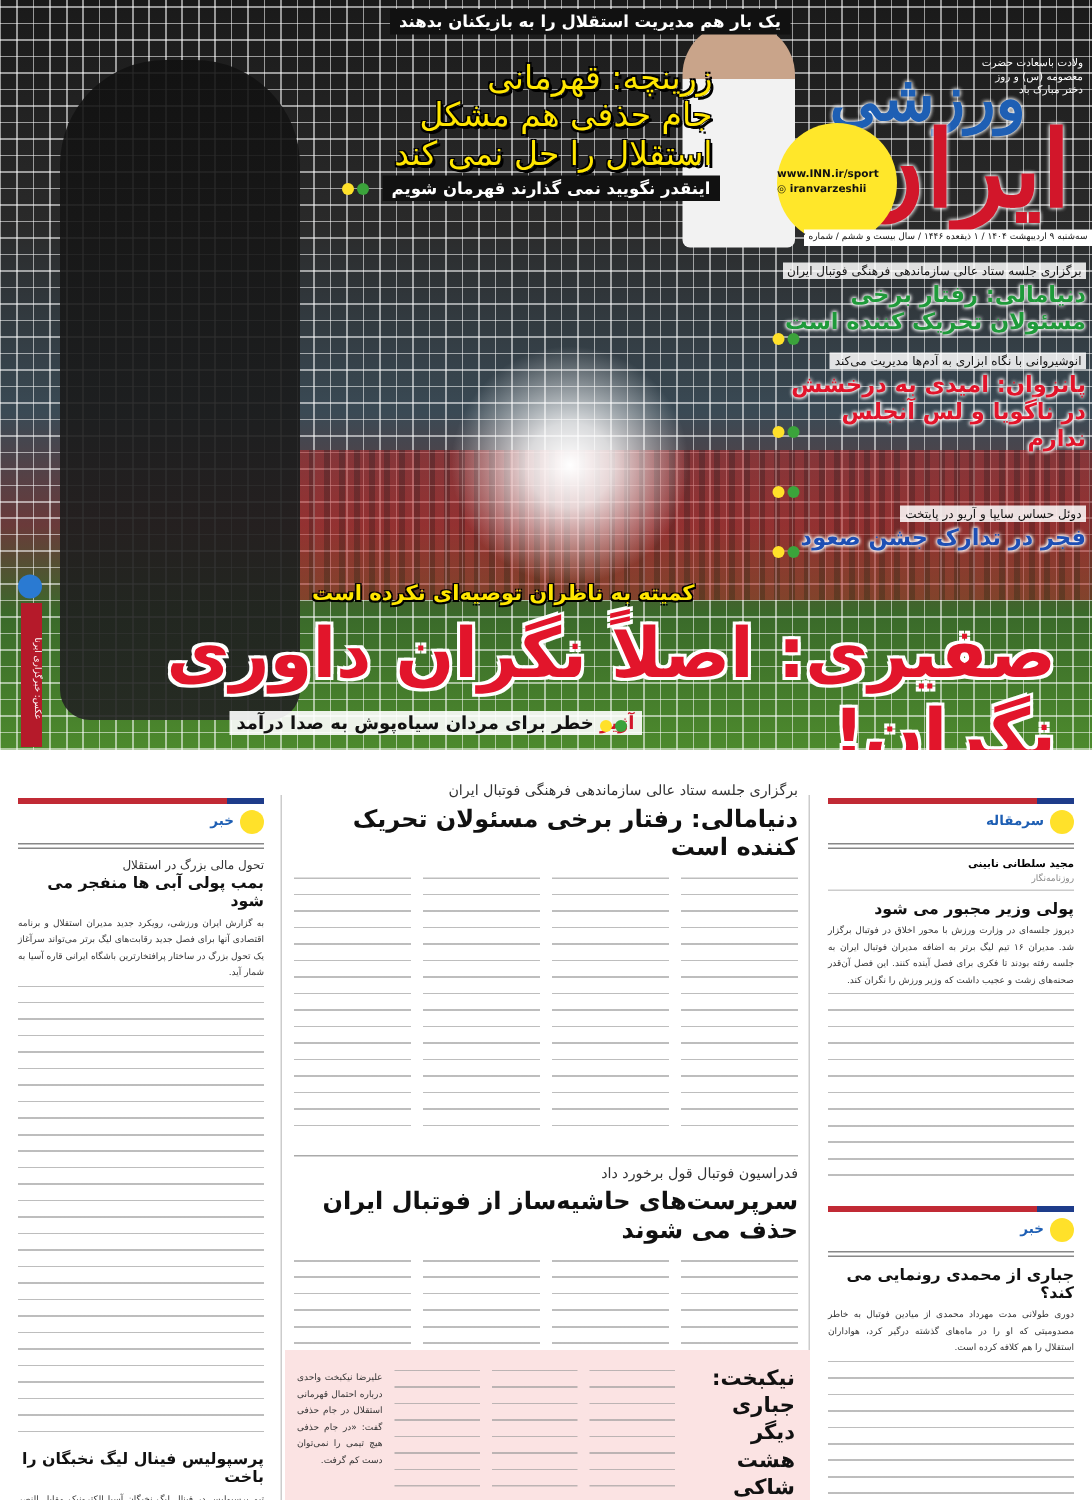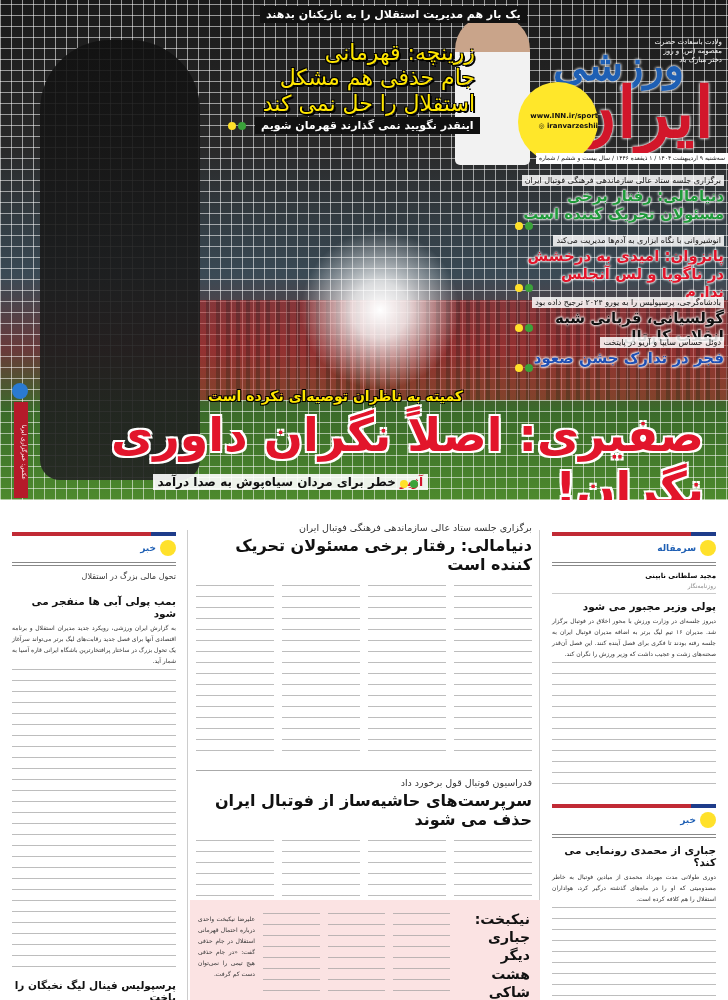--- a/index.html
+++ b/index.html
@@ -10,21 +10,21 @@
  repeating-linear-gradient(0deg,rgba(255,255,255,.55) 0 1px,transparent 1px 11px),
  linear-gradient(180deg,#1a1a1a 0%,#2a2a2a 30%,#3a4a55 55%,#6a3a3a 70%,#3a6a2a 82%,#4d8a2d 100%);}
 .flood{position:absolute;left:300px;top:230px;width:160px;height:160px;border-radius:50%;background:radial-gradient(circle,#fff 0%,rgba(255,255,255,.8) 25%,rgba(255,255,255,0) 70%)}
 .player{position:absolute;left:40px;top:40px;width:160px;height:440px;background:linear-gradient(180deg,#111,#222);border-radius:70px 70px 20px 20px;opacity:.9}
 .person{position:absolute;left:455px;top:15px;width:75px;height:150px;background:linear-gradient(180deg,#c9a48a 0 25%,#f2f2f2 25%);border-radius:35px 35px 5px 5px}
 .stand{position:absolute;left:200px;top:300px;width:528px;height:100px;background:repeating-linear-gradient(90deg,#b52a2a 0 6px,#7a1c1c 6px 10px);opacity:.55}
 .logo{position:absolute;right:14px;top:41px;width:150px;height:120px;text-align:left}
 .logo .varzeshi{font-family:"DejaVu Serif",serif;font-size:42px;color:#1e5fb4;font-weight:bold;position:absolute;right:30px;top:0;text-shadow:0 0 3px #fff,0 0 3px #fff}
 .logo .iran{font-family:"DejaVu Serif",serif;font-size:70px;color:#d2162a;font-weight:bold;position:absolute;right:0;top:30px;text-shadow:0 0 3px #fff,0 0 3px #fff}
 .congrats{position:absolute;right:6px;top:38px;width:70px;font-size:7px;color:#fff;line-height:1.3;text-align:right}
-.social{position:absolute;left:518px;top:82px;width:80px;height:80px;border-radius:50%;background:#ffe72a;display:flex;flex-direction:column;justify-content:center;align-items:flex-end;font-size:7px;font-weight:bold;color:#111;direction:ltr;line-height:1.4}
+.social{position:absolute;left:518px;top:82px;width:80px;height:80px;border-radius:50%;background:#ffe72a;display:flex;flex-direction:column;justify-content:center;align-items:flex-start;font-size:7px;font-weight:bold;color:#111;direction:ltr;line-height:1.4}
 .dateline{position:absolute;right:0;top:153px;width:192px;height:11px;background:#fff;font-size:6px;color:#111;text-align:right;padding:1px 3px;white-space:nowrap;overflow:hidden}
 .kicker-top{position:absolute;left:260px;top:6px;background:#111;color:#fff;font-size:11px;font-weight:bold;padding:2px 6px}
 .hl-yellow{position:absolute;left:250px;top:40px;width:225px;color:#ffe600;font-size:22px;font-weight:normal;line-height:1.15;text-align:right;text-shadow:2px 2px 0 #000,-1px -1px 0 #000,1px -1px 0 #000,-1px 1px 0 #000}
 .sub-top{position:absolute;left:255px;top:117px;background:#111;color:#fff;font-size:11px;font-weight:bold;padding:2px 6px}
 .dot-pair{position:absolute;display:flex;gap:2px}
 .dot-pair span{width:8px;height:8px;border-radius:50%;display:inline-block}
 .dot-g{background:#3ba33b}.dot-y{background:#ffe12a}
 .side-item{position:absolute;right:4px;text-align:right}
 .side-kicker{font-size:8px;color:#111;background:rgba(255,255,255,.85);padding:1px 3px;display:inline-block}
 .side-title{font-size:15px;font-weight:bold;line-height:1.2;text-shadow:0 0 3px #fff,0 0 3px #fff,0 0 2px #fff}
@@ -102,24 +102,20 @@
       <span class="dot-y"></span>
     </div>
   <div class="side-item" style="top:228px;width:205px">
     <div class="side-kicker">انوشیروانی با نگاه ابزاری به آدم‌ها مدیریت می‌کند</div>
     <div class="side-title" style="color:#e2152b">پانزوان: امیدی به درخشش در ناگویا و لس آنجلس ندارم</div>
   </div>
   <div class="dot-pair" style="left:515px;top:284px">
       <span class="dot-g"></span>
       <span class="dot-y"></span>
     </div>
-  <div class="side-item" style="top:290px;width:205px">
-    <div class="side-kicker">بادشاه‌گرجی، پرسپولیس را به یورو ۲۰۲۴ ترجیح داده بود</div>
-    <div class="side-title" style="color:#111">گولسیانی، قربانی شبه انقلاب کارتال</div>
-  </div>
   <div class="dot-pair" style="left:515px;top:324px">
       <span class="dot-g"></span>
       <span class="dot-y"></span>
     </div>
   <div class="side-item" style="top:330px;width:205px">
     <div class="side-kicker">دوئل حساس سایپا و آریو در پایتخت</div>
     <div class="side-title" style="color:#1e4fb4">فجر در تدارک جشن صعود</div>
   </div>
   <div class="dot-pair" style="left:515px;top:364px">
       <span class="dot-g"></span>
@@ -196,20 +192,20 @@
   <div class="rule" style="right:540px"></div>
 
   <div class="col col-left">
     <div class="topbar"></div>
     <div class="sec-head">
       <span class="sec-dot"></span>
       <span class="sec-label">خبر</span>
     </div>
     <div class="dbl"></div>
     <div class="left-kicker">تحول مالی بزرگ در استقلال</div>
-    <div class="art-title" style="margin-top:14px">بمب پولی آبی ها منفجر می شود</div>
+    <div class="art-title" style="margin-top:2px">بمب پولی آبی ها منفجر می شود</div>
     <div class="body">به گزارش ایران ورزشی، رویکرد جدید مدیران استقلال و برنامه اقتصادی آنها برای فصل جدید رقابت‌های لیگ برتر می‌تواند سرآغاز یک تحول بزرگ در ساختار پرافتخارترین باشگاه ایرانی قاره آسیا به شمار آید.</div>
     <div class="body fill" style="height:300px"></div>
     <div class="art-title" style="margin-top:10px">پرسپولیس فینال لیگ نخبگان را باخت</div>
     <div class="body">تیم پرسپولیس در فینال لیگ نخبگان آسیا الکترونیک مقابل النصر شکست خورد و دستش از رسیدن به جام کوتاه ماند.</div>
 
   </div>
 </div>
 
 </body></html>

